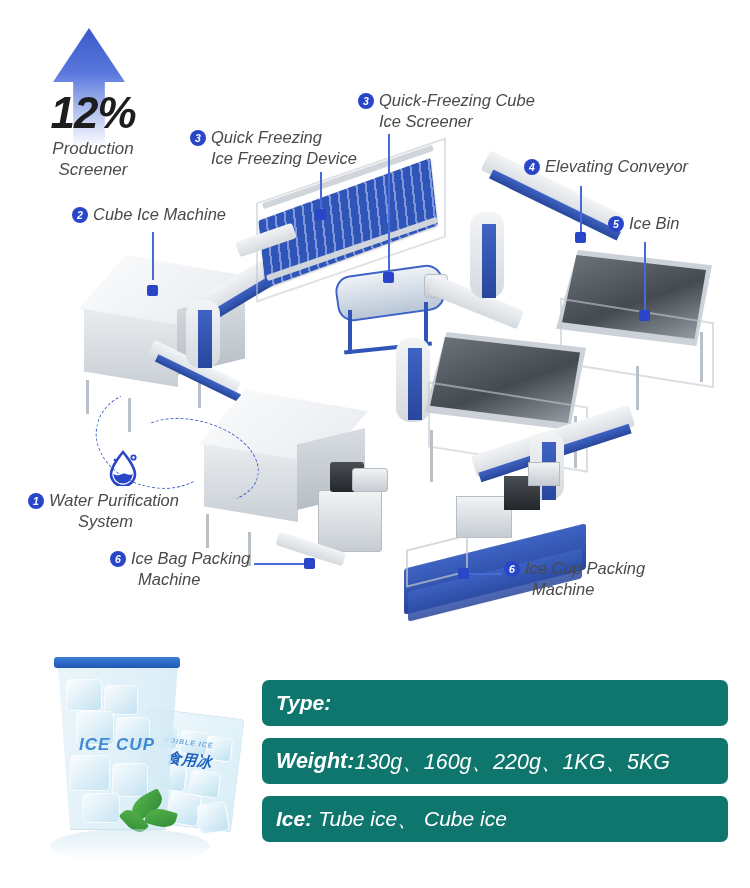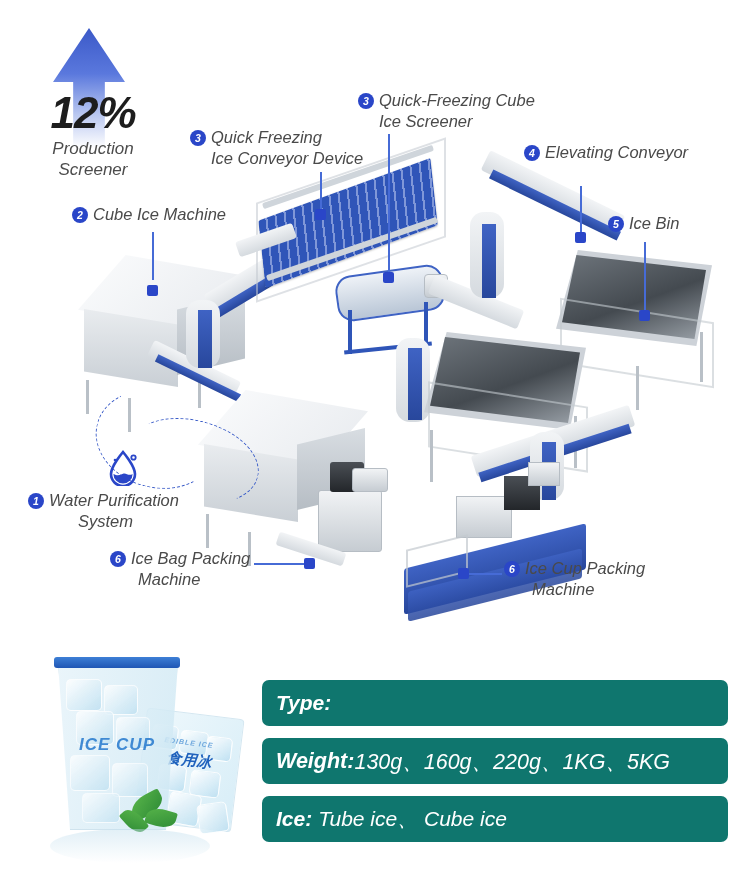--- a/index.html
+++ b/index.html
@@ -214,33 +214,33 @@
     <div class="pack" style="left:408px;top:420px;width:174px;height:30px;transform:skewY(-14deg);opacity:.85;"></div>
     <div class="metalbox" style="left:456px;top:346px;width:54px;height:40px;"></div>
     <div class="darkbox" style="left:504px;top:326px;width:36px;height:34px;"></div>
     <div class="metalbox" style="left:528px;top:312px;width:30px;height:22px;"></div>
     <div class="frame" style="left:406px;top:392px;width:58px;height:34px;transform:skewY(-14deg);opacity:.7;"></div>
 
   </div>
 
   <div class="label" style="left:190px;top:127px;">
     <span class="num">3</span><span>Quick Freezing</span>
-    <span class="l2" style="margin-left:21px;">Ice Conveyor Device</span>
+    <span class="l2" style="margin-left:21px;">Ice Freezing Device</span>
   </div>
   <div class="lead v" style="left:320px;top:172px;height:40px;"></div>
   <div class="dot" style="left:315px;top:209px;"></div>
 
   <div class="label" style="left:358px;top:90px;">
     <span class="num">3</span><span>Quick-Freezing Cube</span>
     <span class="l2" style="margin-left:21px;">Ice Screener</span>
   </div>
   <div class="lead v" style="left:388px;top:134px;height:140px;"></div>
   <div class="dot" style="left:383px;top:272px;"></div>
 
-  <div class="label" style="left:524px;top:142px;">
+  <div class="label" style="left:524px;top:156px;">
     <span class="num">4</span><span>Elevating Conveyor</span>
   </div>
   <div class="lead v" style="left:580px;top:186px;height:48px;"></div>
   <div class="dot" style="left:575px;top:232px;"></div>
 
   <div class="label" style="left:608px;top:213px;">
     <span class="num">5</span><span>Ice Bin</span>
   </div>
   <div class="lead v" style="left:644px;top:242px;height:70px;"></div>
   <div class="dot" style="left:639px;top:310px;"></div>

